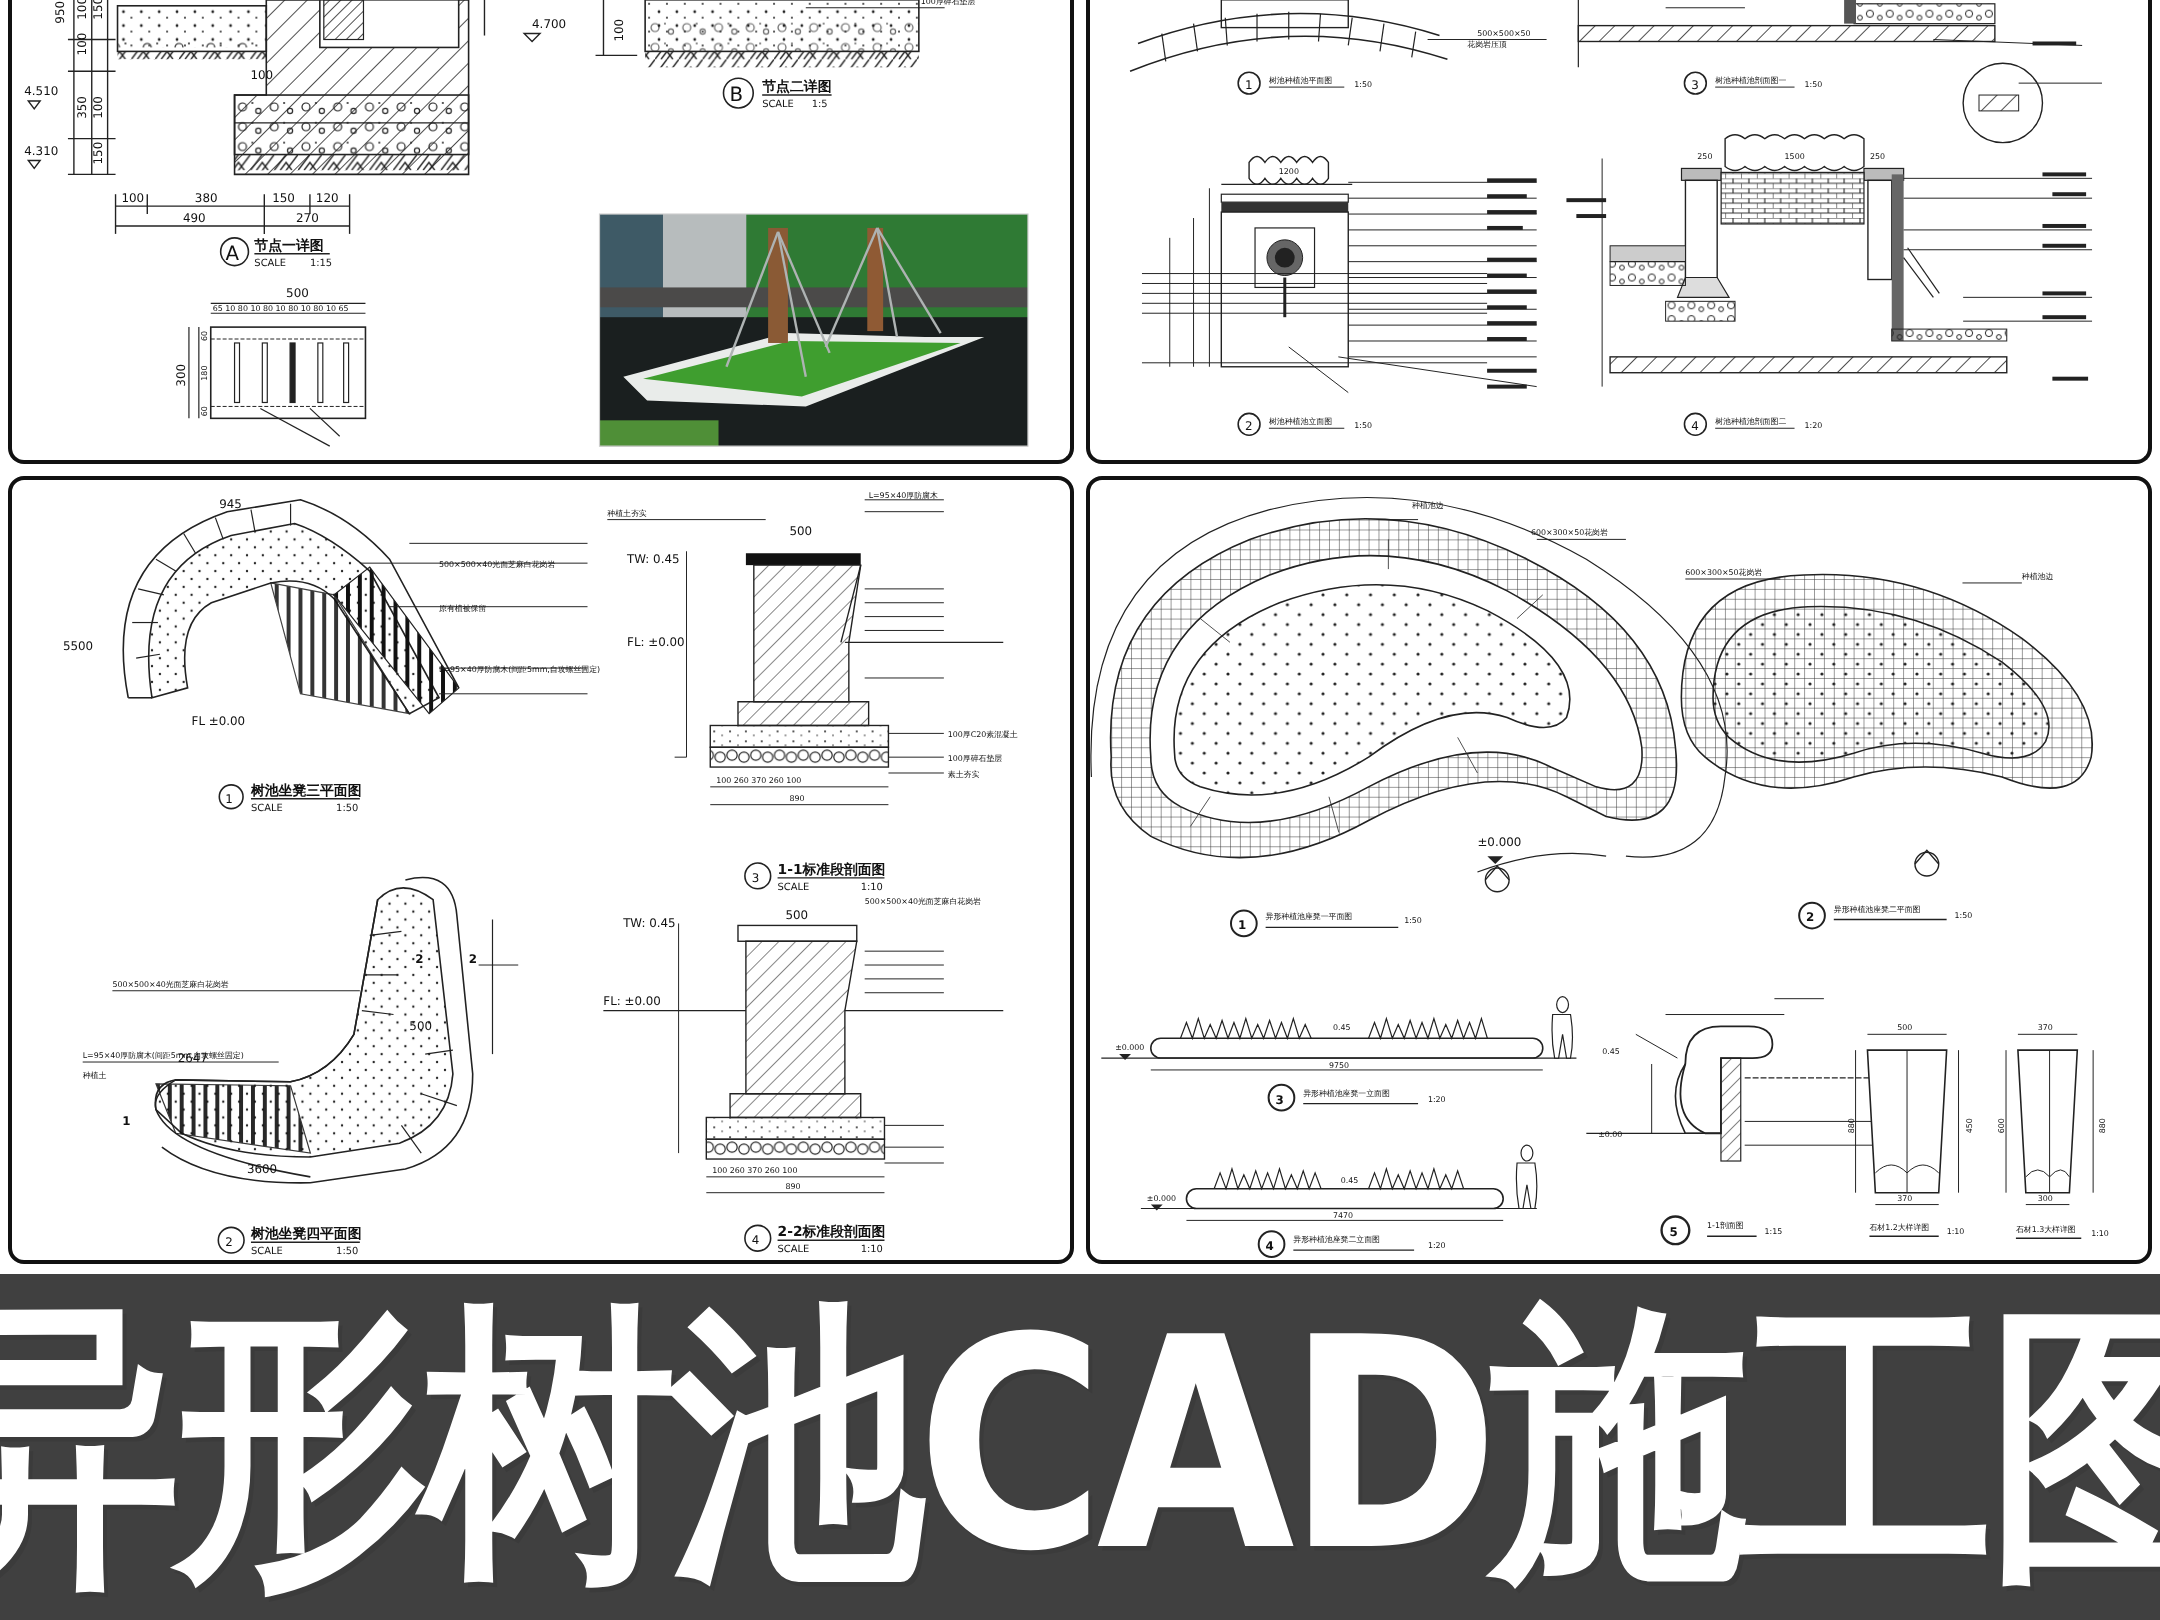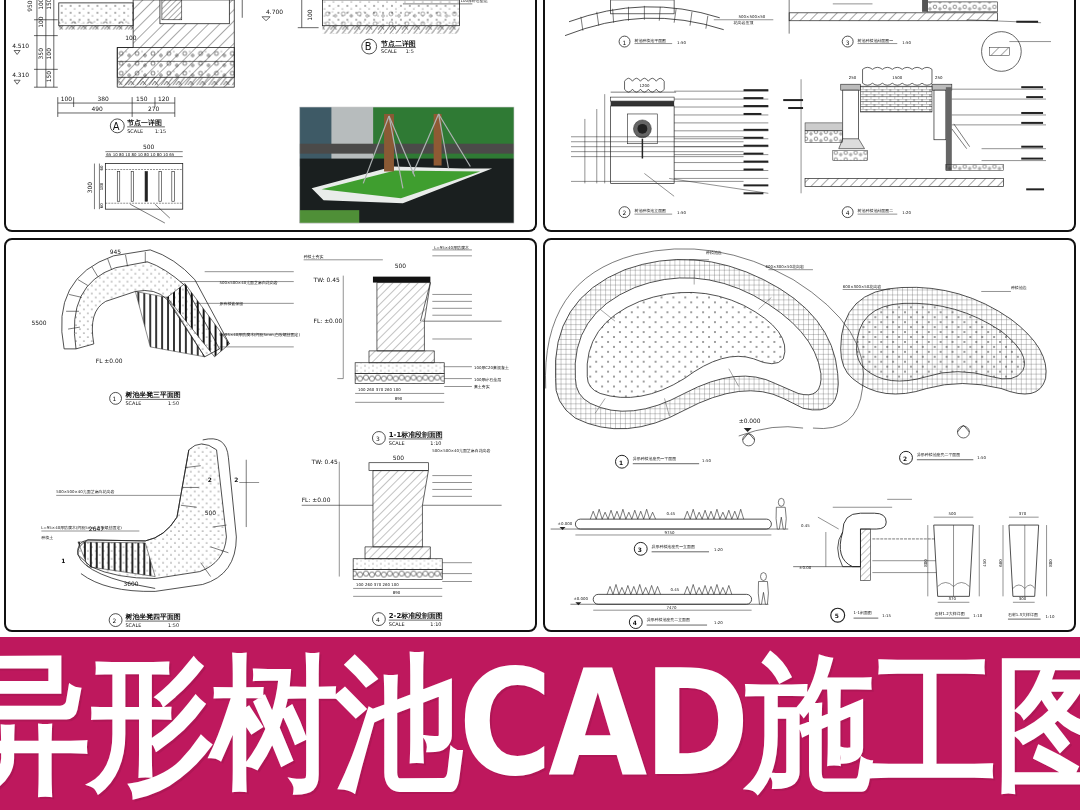--- a/index.html
+++ b/index.html
@@ -21,21 +21,21 @@
   .panel svg { position: absolute; left: 0; top: 0; width: 100%; height: 100%; }
   .cad text { font-family: "DejaVu Sans", sans-serif; fill: #111; }
   .cad .dim { font-size: 6px; }
   .cad .label { font-size: 7px; font-weight: bold; }
   .cad .scale { font-size: 5px; }
   .cad .tiny { font-size: 4px; }
   .cad .circ { font-size: 10px; }
 
   #banner {
     position: absolute; left: 0; top: 637px; width: 1080px; height: 173px;
-    background: #be185d;
+    background: #404040;
     display: flex; align-items: center; justify-content: center;
   }
   #banner-title {
     color: #ffffff;
     font-family: "DejaVu Sans", sans-serif;
     font-weight: bold;
     font-size: 128px;
     letter-spacing: -4px;
     line-height: 1;
     transform: scaleY(1.14);

